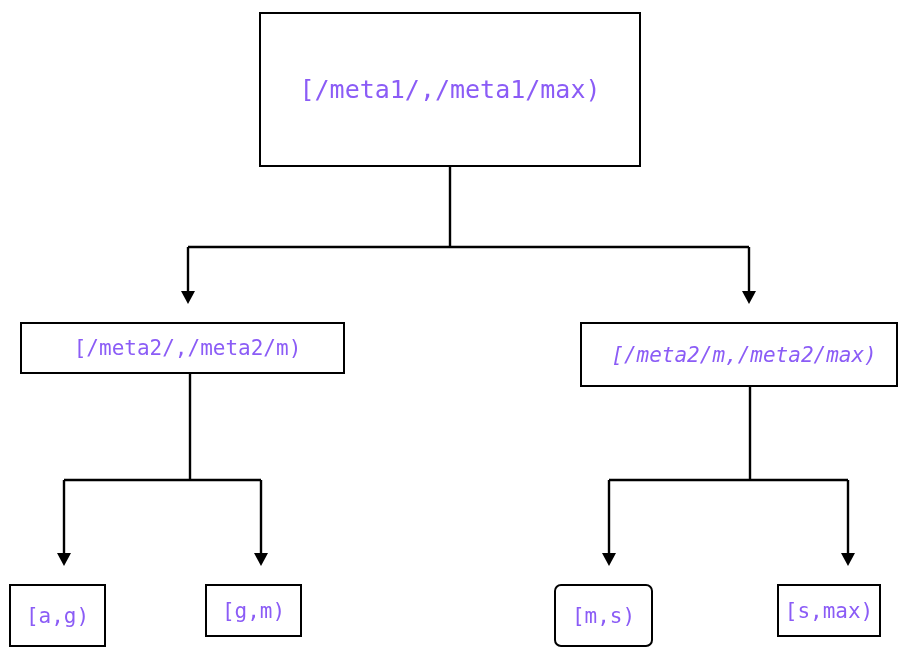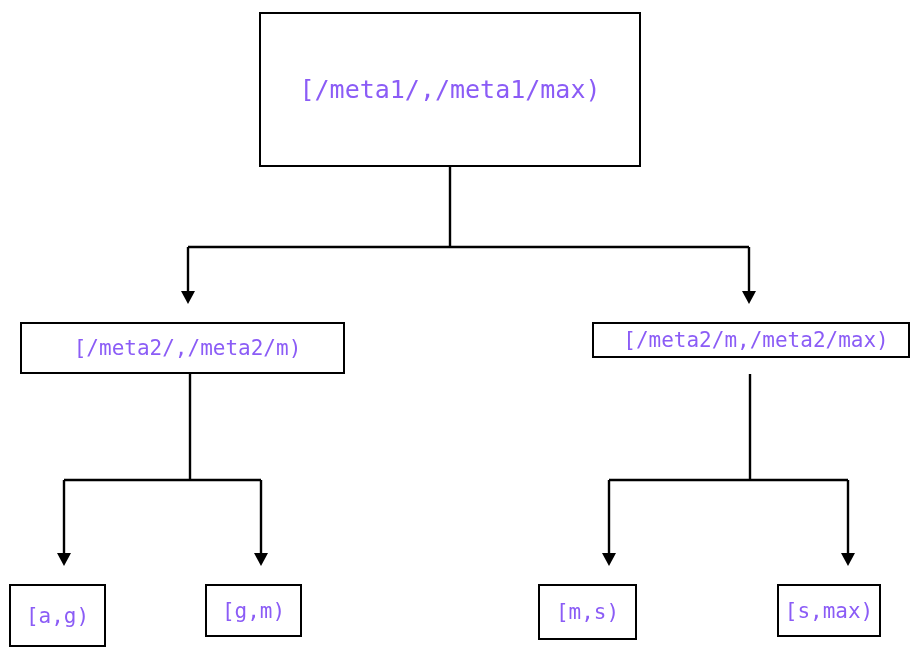--- a/index.html
+++ b/index.html
@@ -89,23 +89,23 @@
     <path class="edge-line" d="M 609 480 L 609 555"></path>
     <polygon class="arrow-head" points="602,553 616,553 609,566"></polygon>
     <path class="edge-line" d="M 848 480 L 848 555"></path>
     <polygon class="arrow-head" points="841,553 855,553 848,566"></polygon>
   </svg>
 
   <div class="node node-root" style="left:259px; top:12px; width:382px; height:155px;">[/meta1/,/meta1/max)</div>
 
   <div class="node node-mid" style="left:20px; top:322px; width:325px; height:52px;">[/meta2/,/meta2/m)</div>
 
-  <div class="node node-mid" style="left:592px; top:322px; width:318px; height:36px;">[/meta2/m,/meta2/max)</div>
+  <div class="node node-mid" style="left:580px; top:322px; width:318px; height:65px;font-style:italic;">[/meta2/m,/meta2/max)</div>
 
   <div class="node node-leaf" style="left:9px; top:584px; width:97px; height:63px;">[a,g)</div>
 
   <div class="node node-leaf" style="left:205px; top:584px; width:97px; height:53px;">[g,m)</div>
 
-  <div class="node node-leaf" style="left:538px; top:584px; width:99px; height:56px;">[m,s)</div>
+  <div class="node node-leaf" style="left:554px; top:584px; width:99px; height:63px;border-radius:7px;">[m,s)</div>
 
   <div class="node node-leaf" style="left:777px; top:584px; width:104px; height:53px;">[s,max)</div>
 
 </div>
 
 </body></html>

